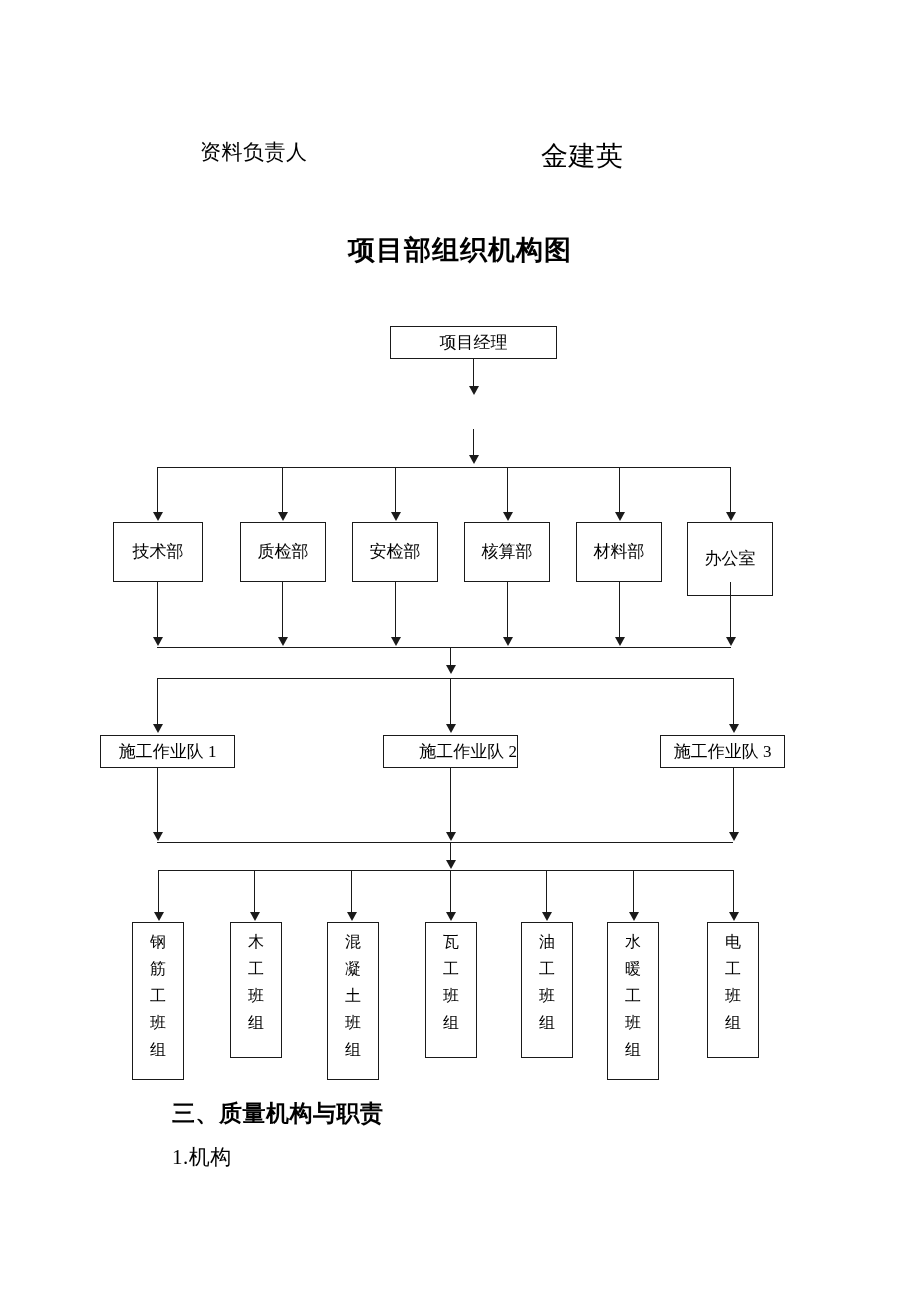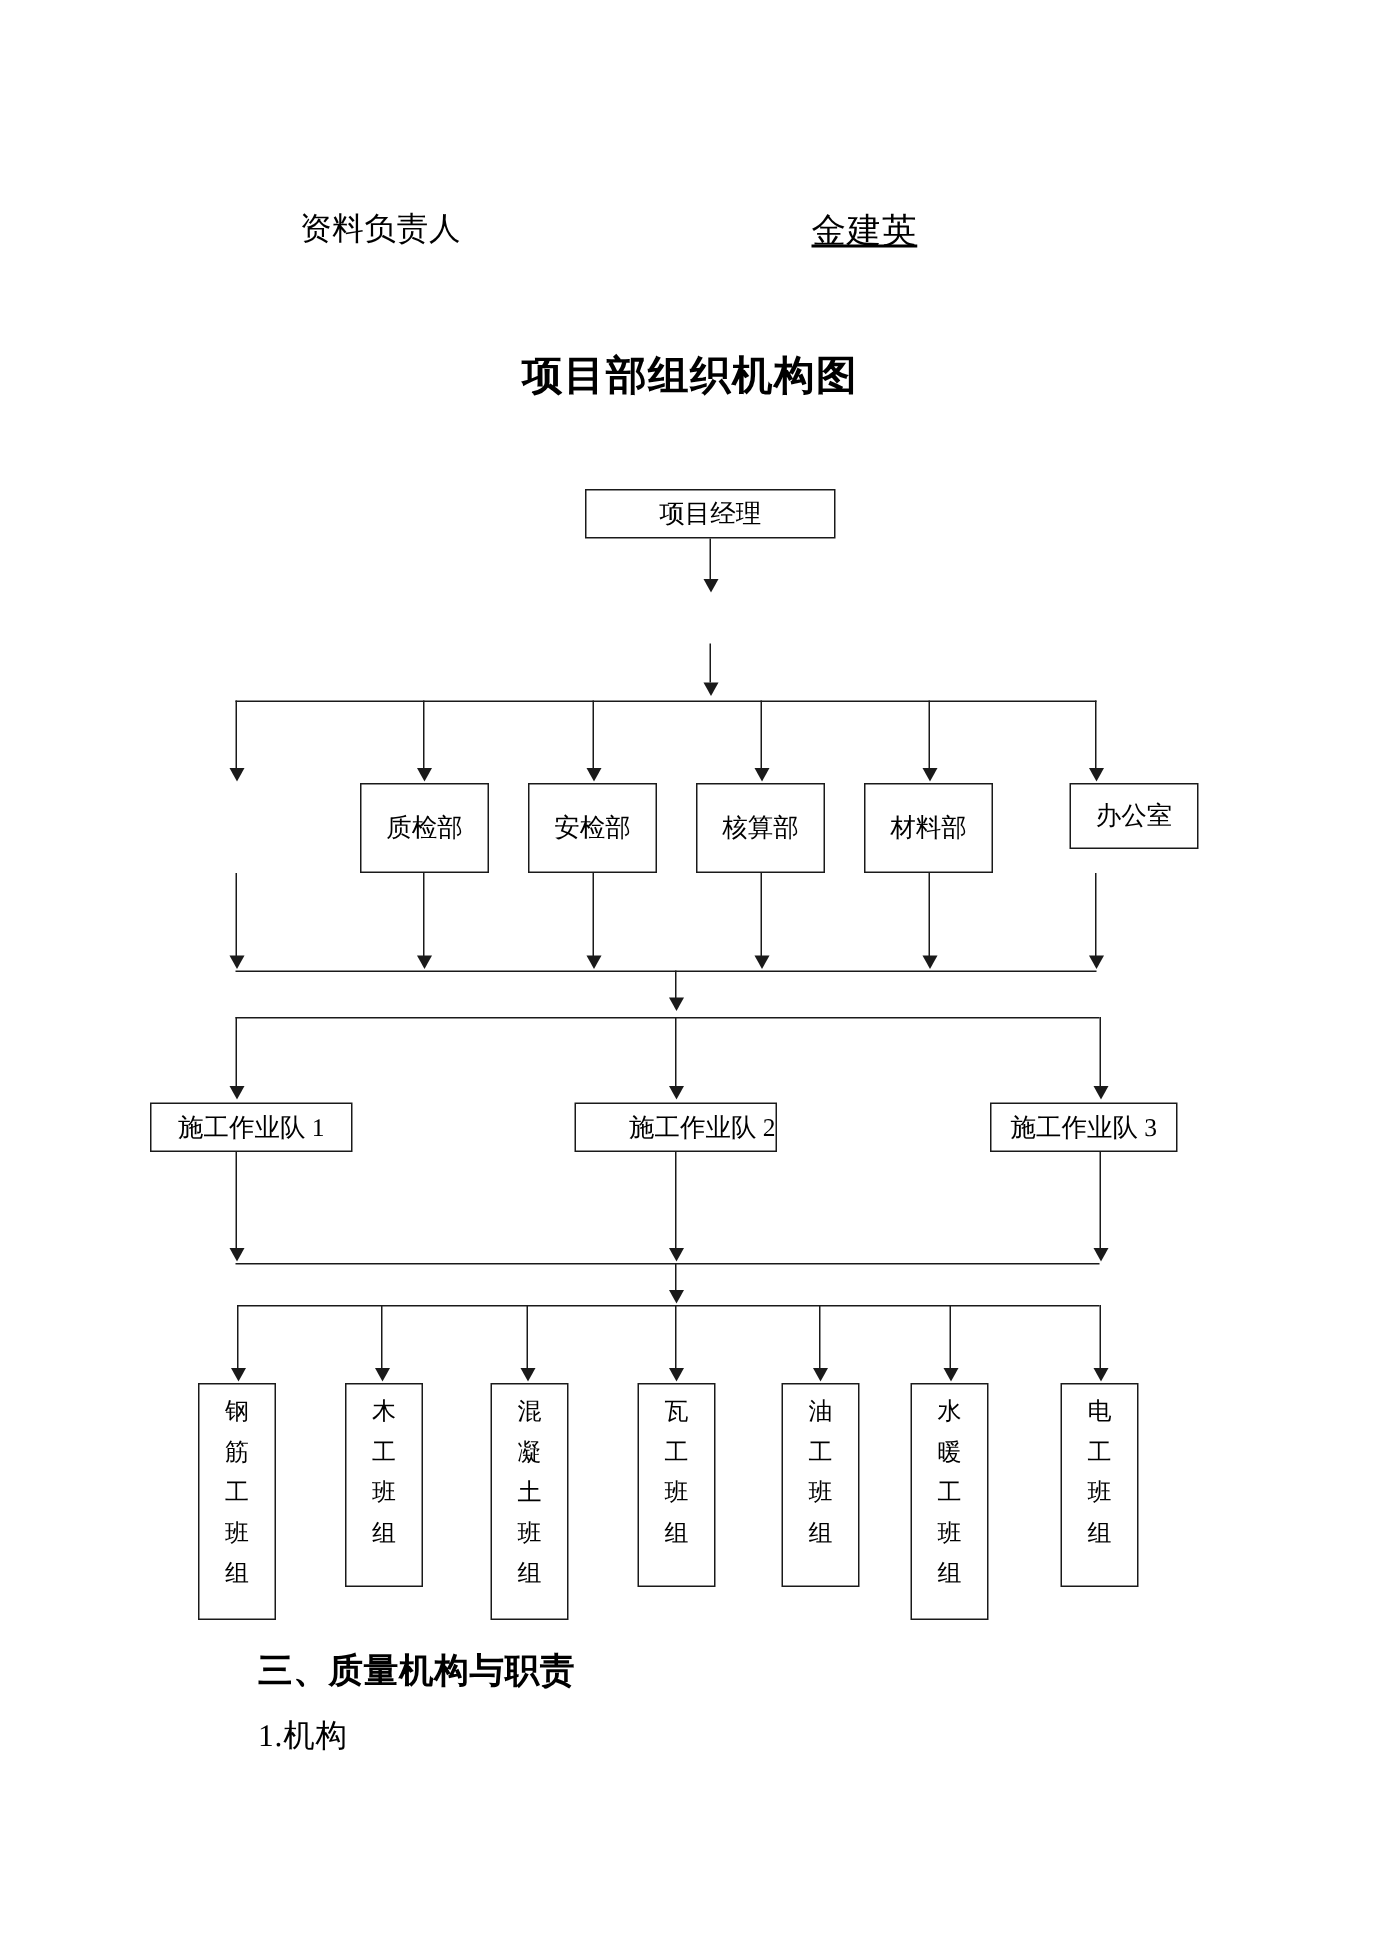--- a/index.html
+++ b/index.html
@@ -34,24 +34,23 @@
   .header-left {
     position: absolute;
     left: 0; top: 0;
     font-size: 21px;
     letter-spacing: 0.5px;
     white-space: nowrap;
   }
   .header-right {
     position: absolute;
     left: 341px; top: 0;
-    font-size: 23px;
+    font-size: 27px;
     letter-spacing: 0.5px;
     white-space: nowrap;
-    text-decoration: underline;
   }
 
   
   .chart-title {
     position: absolute;
     left: 0;
     top: 232px;
     width: 920px;
     text-align: center;
     font-family: "Liberation Sans", "DejaVu Sans", sans-serif;
@@ -162,33 +161,36 @@
 
   <div class="vline" style="left:507px; top:467px; height:46px;"></div>
   <div class="arrowhead" style="left:503px; top:512px;"></div>
 
   <div class="vline" style="left:619px; top:467px; height:46px;"></div>
   <div class="arrowhead" style="left:615px; top:512px;"></div>
 
   <div class="vline" style="left:730px; top:467px; height:46px;"></div>
   <div class="arrowhead" style="left:726px; top:512px;"></div>
 
+  <div class="node" style="left:113px; top:522px; width:90px; height:60px;">
+    <span>技术部</span>
+  </div>
   <div class="node" style="left:240px; top:522px; width:86px; height:60px;">
     <span>质检部</span>
   </div>
   <div class="node" style="left:464px; top:522px; width:86px; height:60px;">
     <span>核算部</span>
   </div>
   <div class="node" style="left:352px; top:522px; width:86px; height:60px;">
     <span>安检部</span>
   </div>
   <div class="node" style="left:576px; top:522px; width:86px; height:60px;text-align:right;">
     <span>材料部</span>
   </div>
-  <div class="node" style="left:713px; top:522px; width:86px; height:44px;">
+  <div class="node" style="left:687px; top:522px; width:86px; height:74px;">
     <span>办公室</span>
   </div>
 
   <div class="vline" style="left:157px; top:582px; height:56px;"></div>
   <div class="arrowhead" style="left:153px; top:637px;"></div>
 
   <div class="vline" style="left:282px; top:582px; height:56px;"></div>
   <div class="arrowhead" style="left:278px; top:637px;"></div>
 
   <div class="vline" style="left:395px; top:582px; height:56px;"></div>

